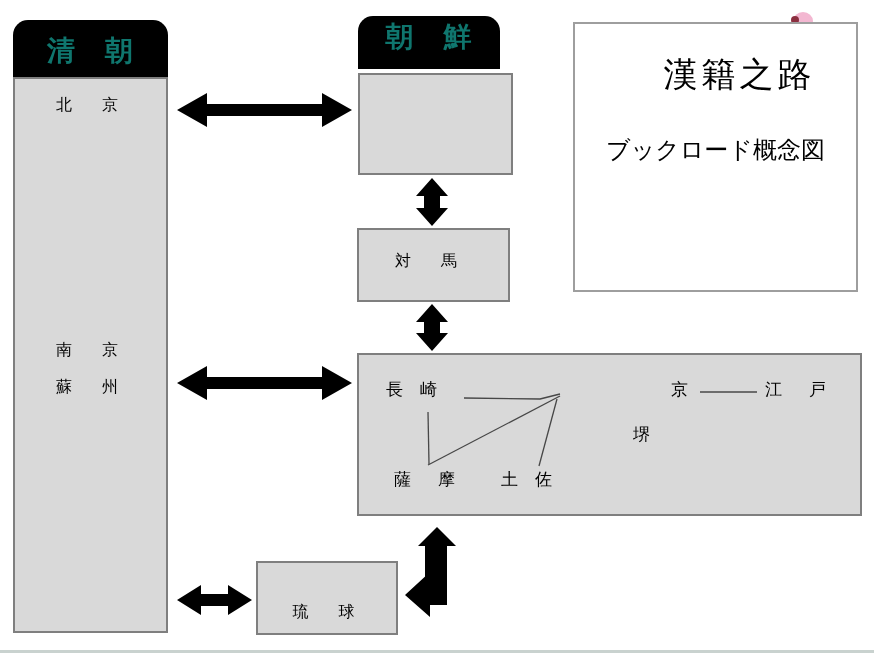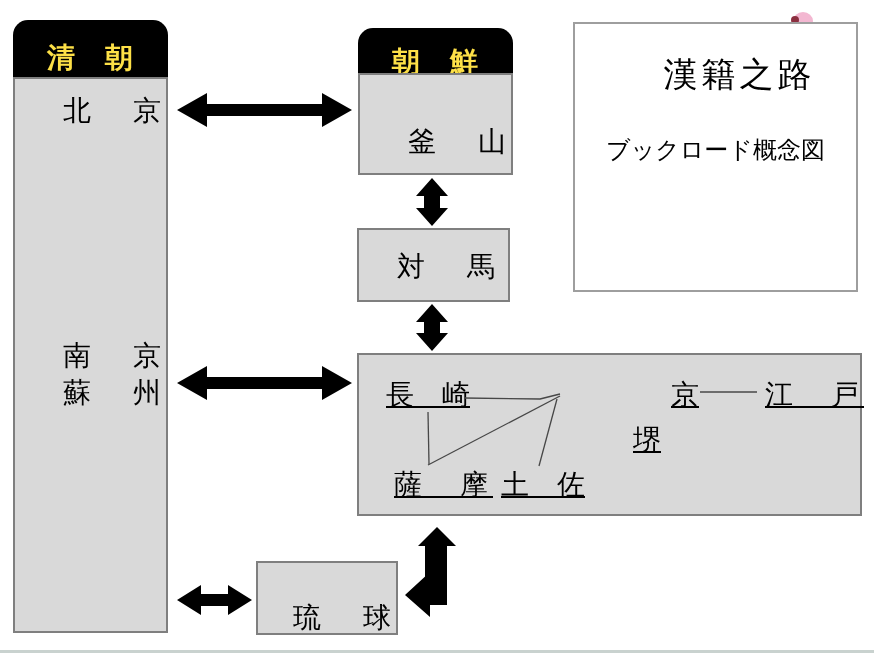--- a/index.html
+++ b/index.html
@@ -5,34 +5,33 @@
   html,body{margin:0;padding:0;background:#ffffff;}
   #stage{
     position:relative;width:874px;height:655px;background:#ffffff;
     overflow:hidden;font-family:"Liberation Sans",sans-serif;color:#000;
   }
   .box{
     position:absolute;background:#d9d9d9;border:2px solid #7f7f7f;
     box-sizing:border-box;z-index:1;
   }
   .hdr{
-    position:absolute;background:#000000;color:#fde047;
+    position:absolute;background:#000000;color:#0f766e;
     border-radius:15px 15px 0 0;box-sizing:border-box;z-index:1;
     display:flex;align-items:flex-end;justify-content:center;
     font-family:"Liberation Serif",serif;font-weight:bold;font-size:28px;
-    line-height:1;padding-bottom:5px;letter-spacing:1px;
+    line-height:1;padding-bottom:12px;letter-spacing:1px;
   }
   .city{
-    position:absolute;z-index:2;font-size:28px;line-height:1;
-    letter-spacing:7px;text-align:right;white-space:nowrap;
+    position:absolute;z-index:2;font-size:16px;line-height:1;
+    letter-spacing:7px;text-align:center;white-space:nowrap;
   }
   .jp{
-    position:absolute;z-index:2;font-size:28px;line-height:1;
+    position:absolute;z-index:2;font-size:17px;line-height:1;
     white-space:nowrap;
-    text-decoration:underline;
   }
   #title-box{
     position:absolute;left:573px;top:22px;width:285px;height:270px;
     background:#ffffff;border:2px solid #9e9e9e;box-sizing:border-box;z-index:1;
   }
   #diagram-title{
     position:absolute;left:0;top:34px;width:100%;text-align:center;
     font-family:"Liberation Serif",serif;font-size:34px;line-height:1;
     letter-spacing:4px;white-space:nowrap;margin-left:24px;
   }
@@ -67,25 +66,24 @@
   <div class="ornament" id="pink-ornament-dark"></div>
 
   <div class="hdr" style="left:13px;top:20px;width:155px;height:57px;">
     <span>清　朝</span>
   </div>
   <div class="box" style="left:13px;top:77px;width:155px;height:556px;"></div>
   <div class="city" style="left:13px;top:97px;width:155px;">北　京</div>
   <div class="city" style="left:13px;top:379px;width:155px;">蘇　州</div>
   <div class="city" style="left:13px;top:342px;width:155px;">南　京</div>
 
-  <div class="hdr" style="left:358px;top:28px;width:155px;height:53px;">
+  <div class="hdr" style="left:358px;top:16px;width:142px;height:53px;align-items:center;">
     <span>朝　鮮</span>
   </div>
   <div class="box" style="left:358px;top:73px;width:155px;height:102px;"></div>
-  <div class="city" style="left:358px;top:128px;width:155px;">釜　山</div>
 
   <div class="box" style="left:357px;top:228px;width:153px;height:74px;"></div>
   <div class="city" style="left:357px;top:253px;width:145px;">対　馬</div>
 
   <div class="box" style="left:357px;top:353px;width:505px;height:163px;"></div>
   <div class="jp" style="left:386px;top:381px;">長　崎</div>
   <div class="jp" style="left:671px;top:381px;">京</div>
   <div class="jp" style="left:765px;top:381px;letter-spacing:5px;">江　戸</div>
   <div class="jp" style="left:633px;top:426px;">堺</div>
   <div class="jp" style="left:394px;top:471px;letter-spacing:5px;">薩　摩</div>

